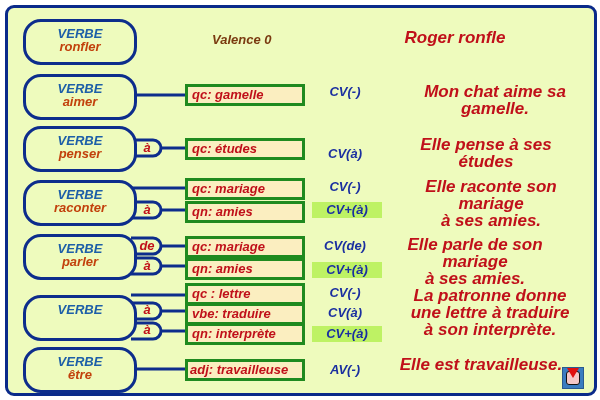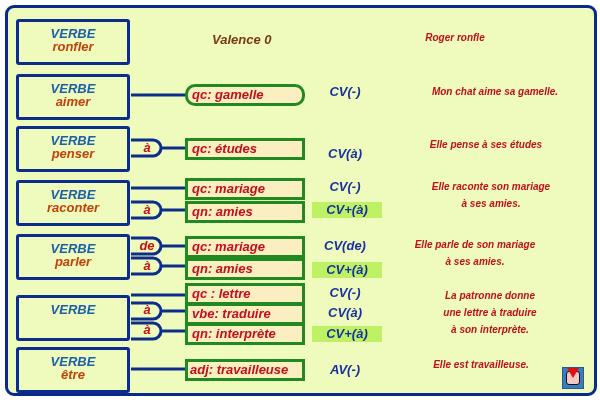--- a/index.html
+++ b/index.html
@@ -1,28 +1,28 @@
 <!DOCTYPE html>
 <html><head>
 <meta charset="utf-8">
 <style>
   html, body { margin:0; padding:0; }
   body { width:600px; height:400px; background:#ffffff; position:relative; overflow:hidden;
          font-family:"Liberation Sans", sans-serif; font-style:italic; font-weight:bold; }
   .panel { position:absolute; left:5px; top:5px; width:586px; height:385px;
            border:3px solid #0a2a8a; border-radius:9px; background:#eefbbd; }
-  .verb { position:absolute; left:16px; width:108px; height:40px; border:3px solid #0d2d8c;
-          border-radius:3px; background:#eefbbd; box-sizing:content-box; text-align:center; }
+  .verb { position:absolute; left:23px; width:108px; height:40px; border:3px solid #0d2d8c;
+          border-radius:18px; background:#eefbbd; box-sizing:content-box; text-align:center; }
   .verb .vlabel { display:block; color:#1d5fa8; font-size:13px; line-height:13px; margin-top:5px; }
   .verb .vname { display:block; color:#c2410c; font-size:13px; line-height:14px; }
   .comp { position:absolute; left:185px; width:110px; height:16px; border:3px solid #1f8a1f;
           background:#fbeec0; color:#c0101a; font-size:13px; line-height:16px; padding-left:4px; box-sizing:content-box; white-space:nowrap; }
   .cv { position:absolute; color:#1a2fa0; font-size:13px; line-height:16px; text-align:center; width:70px; left:310px; }
   .cv.hl { background:#bef264; }
-  .ex { position:absolute; color:#c0101a; font-size:10px; line-height:17px; text-align:center; }
+  .ex { position:absolute; color:#c0101a; font-size:17px; line-height:17px; text-align:center; }
   .valence { position:absolute; left:212px; top:32px; color:#7a3a10; font-size:13px; }
   .prep { position:absolute; color:#c0101a; font-size:13px; line-height:16px; width:26px; text-align:center; }
   svg.links { position:absolute; left:0; top:0; width:600px; height:400px; pointer-events:none; }
   .corner { position:absolute; left:562px; top:367px; width:20px; height:20px; background:#3a7cc0; border:1px solid #2a5a90; }
   .corner .inner { position:absolute; left:3px; top:3px; width:12px; height:12px; border:1px solid #111; border-radius:3px; background:#f4c7c7; }
   .corner .tri { position:absolute; left:4px; top:0px; width:0; height:0; border-left:6px solid transparent; border-right:6px solid transparent; border-top:10px solid #e01010; }
 </style>
 </head>
 <body>
 
@@ -61,21 +61,21 @@
 </div>
 <div class="valence">Valence 0</div>
 <div class="ex" style="left:390px; top:29px; width:130px;">
   <div>Roger ronfle</div>
 </div>
 
 <div class="verb" style="top:74px;">
   <span class="vlabel">VERBE</span>
   <span class="vname">aimer</span>
 </div>
-<div class="comp" style="top:84px;border-radius:10px;">qc: gamelle</div>
+<div class="comp" style="top:84px;">qc: gamelle</div>
 <div class="cv" style="top:84px;">CV(-)</div>
 <div class="ex" style="left:400px; top:83px; width:190px;">
   <div>Mon chat aime sa gamelle.</div>
 </div>
 
 <div class="verb" style="top:126px;">
   <span class="vlabel">VERBE</span>
   <span class="vname">penser</span>
 </div>
 <div class="prep" style="left:134px; top:140px;">à</div>

